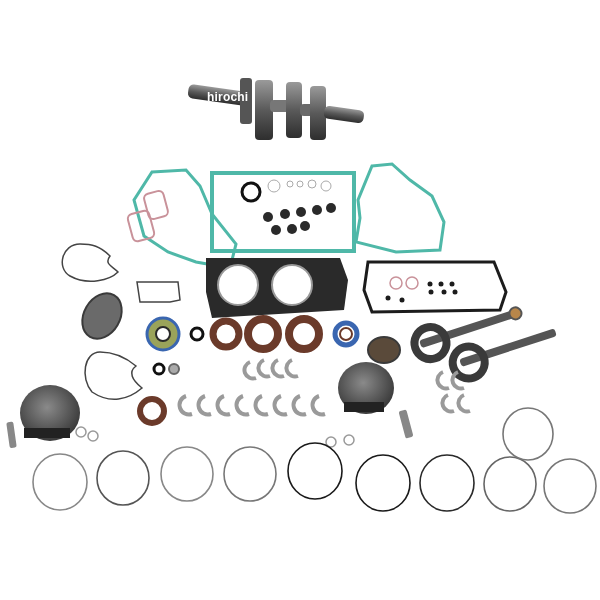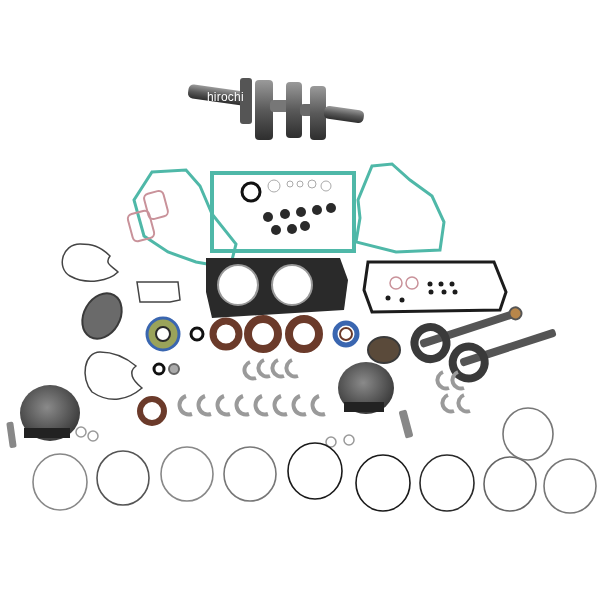--- a/index.html
+++ b/index.html
@@ -1,17 +1,17 @@
 <!DOCTYPE html>
 <html><head>
   <meta charset="utf-8">
   <style>
     html, body { margin: 0; padding: 0; background: #ffffff; }
     body { width: 600px; height: 600px; overflow: hidden; position: relative; font-family: "Liberation Sans", sans-serif; }
-    .canvas { position: absolute; left: 0; top: 0; width: 600px; height: 600px; }
+    .canvas { position: absolute; left: 0; top: 0; width: 600px; height: 600px; font-weight: bold; }
     .watermark {
       position: absolute; left: 207px; top: 90px;
       font-family: "Liberation Sans", sans-serif; font-size: 12px;
       color: #ffffff; text-shadow: 0 0 1px rgba(0,0,0,0.35); letter-spacing: 0.2px;
     }
   </style>
 </head>
 <body>
 
 <div class="canvas">

